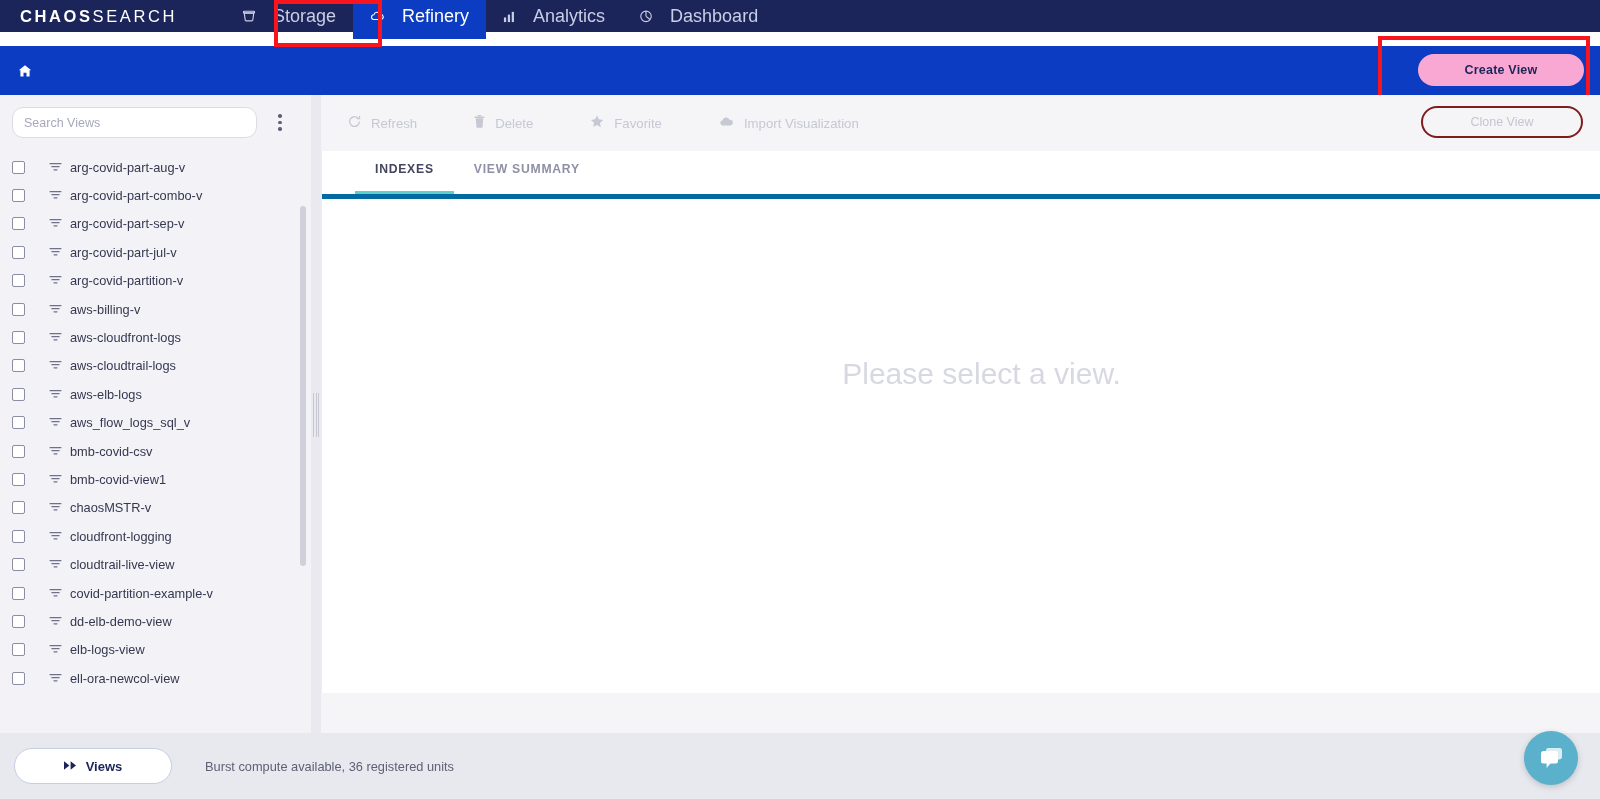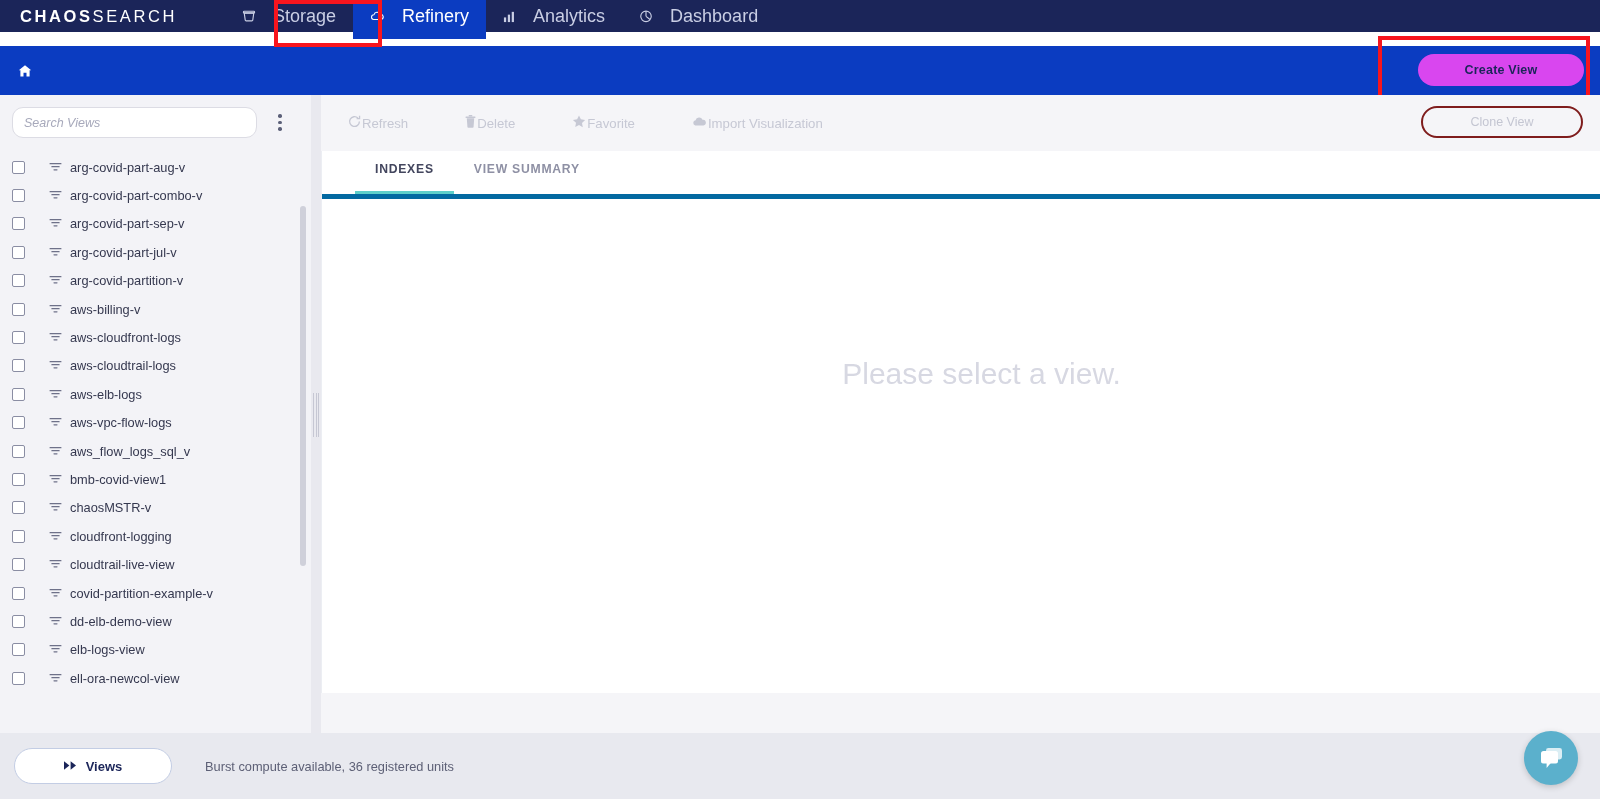--- a/index.html
+++ b/index.html
@@ -44,37 +44,37 @@
   
   .subbar {
     position: absolute; left: 0; top: 46px; width: 1600px; height: 49px;
     background: #0b3cc1;
     display: flex; align-items: center;
   }
   .home-btn { margin-left: 17px; display: flex; align-items: center; cursor: pointer; }
   .create-view-btn {
     position: absolute; right: 16px; top: 8px;
     width: 166px; height: 32px; border-radius: 17px;
-    background: #d946ef; color: #1b2559;
+    background: #f9a8d4; color: #1b2559;
     font-size: 12.5px; font-weight: 700;
     display: flex; align-items: center; justify-content: center;
     border: none; cursor: pointer; letter-spacing: .2px;
     font-family: "Liberation Sans", sans-serif;
   }
 
   
   .sidebar {
     position: absolute; left: 0; top: 95px; width: 320px; height: 638px;
     background: #f3f3f7;
   }
   .search-row { display: flex; align-items: center; padding: 12px 10px 10px 12px; }
   .search-input {
     width: 245px; height: 31px; border: 1px solid #dcdce4; border-radius: 11px;
     background: #ffffff; padding: 0 11px; font-size: 12.5px; color: #2c2f45;
-    font-family: "Liberation Sans", sans-serif; outline: none; font-style: italic;
+    font-family: "Liberation Sans", sans-serif; outline: none;
   }
   .search-input::placeholder { color: #a7a9bb; }
   .kebab {
     width: 34px; height: 31px; display: flex; flex-direction: column;
     align-items: center; justify-content: center; gap: 3px; cursor: pointer; margin-left: 6px;
   }
   .kebab i { display: block; width: 3.5px; height: 3.5px; border-radius: 50%; background: #5b5f78; }
 
   .viewlist {
     position: relative; height: 588px; overflow: hidden; padding-top: 5px;
@@ -114,21 +114,21 @@
   
   .main {
     position: absolute; left: 321px; top: 95px; width: 1279px; height: 638px;
     background: #f5f5f8;
   }
   .toolbar {
     height: 56px; display: flex; align-items: center; position: relative;
     padding-left: 26px;
   }
   .tool-btn {
-    display: flex; align-items: center; 
+    display: flex; align-items: center; gap: 9px;
     color: #c6c8d4; font-size: 13.2px; margin-right: 56px; cursor: default;
     white-space: nowrap;
   }
   .clone-btn {
     position: absolute; right: 17px; top: 11px;
     width: 162px; height: 32px; border-radius: 17px;
     border: 2px solid #7f1d1d; background: transparent;
     color: #c4c6d2; font-size: 12.5px;
     display: flex; align-items: center; justify-content: center;
     cursor: default; font-family: "Liberation Sans", sans-serif;
@@ -352,32 +352,32 @@
         </div>
         <div class="view-item">
           <span class="cbox"></span>
           <span class="funnel">
             <svg width="13" height="11" viewBox="0 0 13 11">
               <rect x="0.5" y="1" width="12" height="1.25" rx=".6" fill="#6e7189"></rect>
               <rect x="2.3" y="4.1" width="8.4" height="1.25" rx=".6" fill="#6e7189"></rect>
               <rect x="4.4" y="7.2" width="4.2" height="1.25" rx=".6" fill="#6e7189"></rect>
             </svg>
           </span>
-          <span class="view-label">aws-vpc-flow-logs</span>
-        </div>
-        <div class="view-item">
-          <span class="cbox"></span>
-          <span class="funnel">
-            <svg width="13" height="11" viewBox="0 0 13 11">
-              <rect x="0.5" y="1" width="12" height="1.25" rx=".6" fill="#6e7189"></rect>
-              <rect x="2.3" y="4.1" width="8.4" height="1.25" rx=".6" fill="#6e7189"></rect>
-              <rect x="4.4" y="7.2" width="4.2" height="1.25" rx=".6" fill="#6e7189"></rect>
-            </svg>
-          </span>
           <span class="view-label">aws_flow_logs_sql_v</span>
+        </div>
+        <div class="view-item">
+          <span class="cbox"></span>
+          <span class="funnel">
+            <svg width="13" height="11" viewBox="0 0 13 11">
+              <rect x="0.5" y="1" width="12" height="1.25" rx=".6" fill="#6e7189"></rect>
+              <rect x="2.3" y="4.1" width="8.4" height="1.25" rx=".6" fill="#6e7189"></rect>
+              <rect x="4.4" y="7.2" width="4.2" height="1.25" rx=".6" fill="#6e7189"></rect>
+            </svg>
+          </span>
+          <span class="view-label">bmb-covid-csv</span>
         </div>
         <div class="view-item">
           <span class="cbox"></span>
           <span class="funnel">
             <svg width="13" height="11" viewBox="0 0 13 11">
               <rect x="0.5" y="1" width="12" height="1.25" rx=".6" fill="#6e7189"></rect>
               <rect x="2.3" y="4.1" width="8.4" height="1.25" rx=".6" fill="#6e7189"></rect>
               <rect x="4.4" y="7.2" width="4.2" height="1.25" rx=".6" fill="#6e7189"></rect>
             </svg>
           </span>

